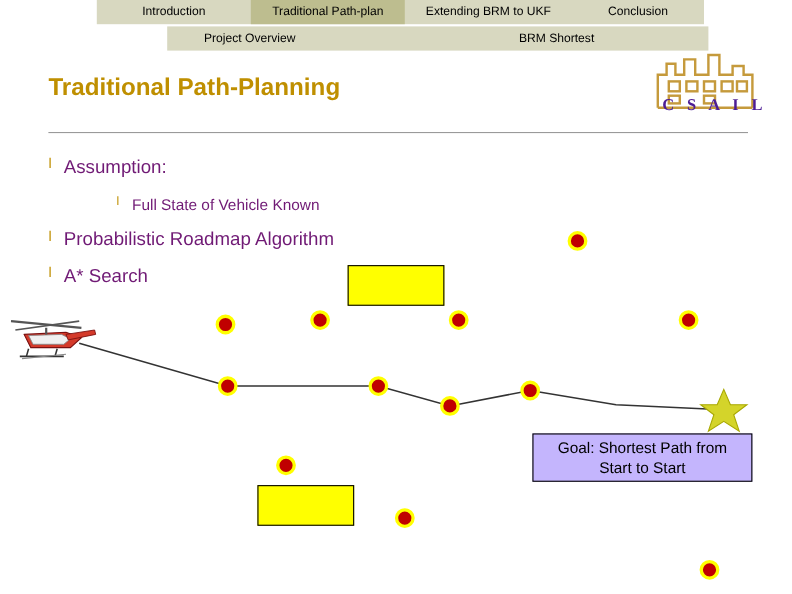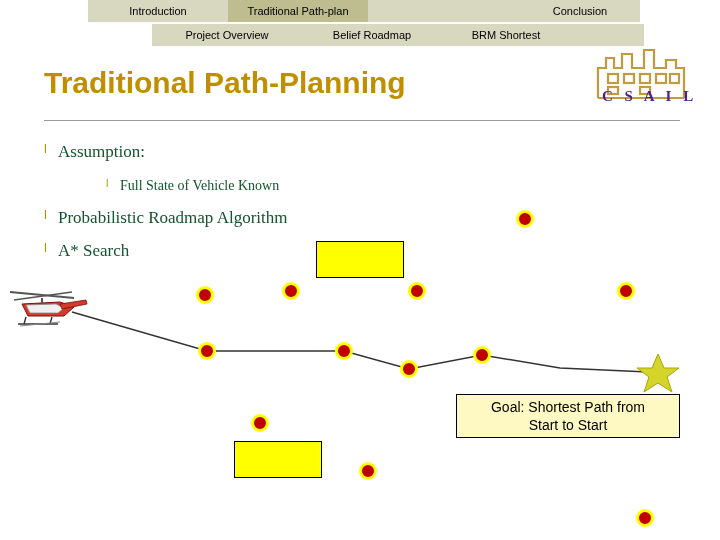--- a/index.html
+++ b/index.html
@@ -50,21 +50,21 @@
   }
   .nav-item.active {
     background: #bdbd8f;
   }
 
   
   .title {
     position: absolute;
     left: 44px;
     top: 66px;
-    font-size: 30px;
+    font-size: 22px;
     color: #b8860b;
     color: #bf8f00;
     font-weight: bold;
     letter-spacing: 0px;
     white-space: nowrap;
   }
   .title-rule {
     position: absolute;
     left: 44px;
     top: 120px;
@@ -103,23 +103,23 @@
     font-size: 13px;
     line-height: 1;
     width: 14px;
     flex: 0 0 14px;
   }
   .bullet-marker.level2 {
     font-size: 11px;
   }
   .bullet-text {
     font-size: 17px;
-    color: #14532d;
+    color: #701a75;
     white-space: nowrap;
-    font-family: Liberation Serif, serif;
+    font-family: Liberation Sans, sans-serif;
   }
   .bullet-text.level2 {
     font-size: 14px;
   }
 
   
   .node {
     position: absolute;
     width: 18px;
     height: 18px;
@@ -159,26 +159,26 @@
     position: absolute;
     left: 634px;
     top: 352px;
     width: 48px;
     height: 44px;
   }
 
   
   .callout {
     position: absolute;
-    left: 456px;
+    left: 484px;
     top: 394px;
-    width: 224px;
+    width: 200px;
     height: 44px;
     border: 1px solid #000000;
-    background: #fef9c3;
+    background: #c4b5fd;
     display: flex;
     align-items: center;
     justify-content: center;
     box-sizing: border-box;
   }
   .callout-text {
     font-size: 14px;
     color: #000000;
     text-align: center;
     line-height: 18px;
@@ -186,26 +186,26 @@
   }
 </style>
 </head>
 <body>
 
 <div class="slide">
 
   <div class="navbar navbar-top" id="nav-top">
       <div class="nav-item active" style="position: absolute; left: 140px; width: 140px; top: 0px;">Traditional Path-plan</div>
       <div class="nav-item" style="position: absolute; left: 0px; width: 140px; top: 0px;">Introduction</div>
+      <div class="nav-item" style="position: absolute; left: 280px; width: 152px; top: 0px;">Extending BRM to UKF</div>
       <div class="nav-item" style="position: absolute; left: 432px; width: 120px; top: 0px; text-align: center;">Conclusion</div>
     </div>
 
   <div class="navbar navbar-sub" id="nav-sub">
       <div class="nav-item" style="position: absolute; left: 0px; width: 150px; top: 0px;">Project Overview</div>
-      <div class="nav-item" style="position: absolute; left: 150px; width: 140px; top: 0px;">Belief Roadmap</div>
       <div class="nav-item" style="position: absolute; left: 290px; width: 128px; top: 0px;">BRM Shortest</div>
     </div>
 
   <div class="title">Traditional Path-Planning</div>
   <div class="title-rule"></div>
 
   <div class="csail-logo">
     <svg width="110" height="60" viewBox="0 0 110 60">
       <g fill="none" stroke="#c59a3c" stroke-width="2.2">
         <path d="M6,54 L6,24 L14,24 L14,14 L22,14 L22,24 L30,24 L30,10 L40,10 L40,24 L52,24 L52,6 L62,6 L62,24 L74,24 L74,16 L84,16 L84,24 L92,24 L92,54"></path>

